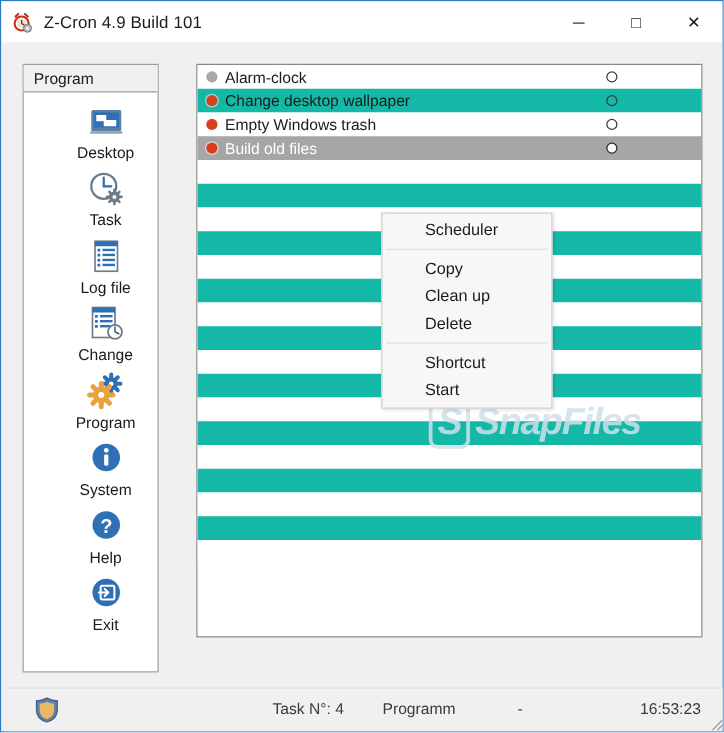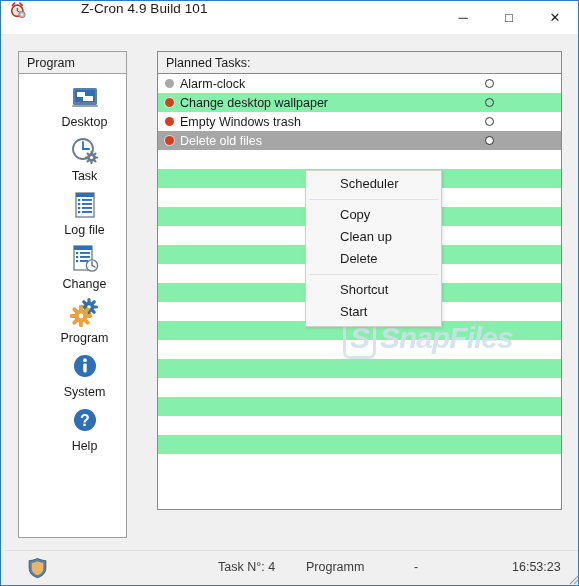--- a/index.html
+++ b/index.html
@@ -22,21 +22,21 @@
   }
 
   
   #titlebar {
     position: absolute;
     left: 0; top: 0;
     width: 577px;
     height: 33px;
     background: #ffffff;
     display: flex;
-    gap: 46px;
+    align-items: center;
   }
   #titlebar-icon {
     width: 18px; height: 18px;
     margin-left: 8px;
     position: relative;
     flex: none;
   }
   #title-text {
     margin-left: 8px;
     font-size: 13.5px;
@@ -141,21 +141,21 @@
   .task-row {
     height: 19px;
     display: flex;
     align-items: center;
     box-sizing: border-box;
     position: relative;
     font-size: 12.5px;
     color: #1b1b1b;
   }
   .task-row.odd { background: #ffffff; }
-  .task-row.even { background: #86efac; text-align: right; }
+  .task-row.even { background: #14b8a6; text-align: right; }
   .task-row.selected { background: #a6a6a6; color: #ffffff; }
   .task-dot-wrap {
     width: 22px;
     display: flex;
     justify-content: center;
     align-items: center;
     flex: none;
   }
   .task-dot {
     width: 9px; height: 9px;
@@ -398,28 +398,35 @@
         <div class="side-item">
           <span class="side-icon">
             <svg width="34" height="34" viewBox="0 0 34 34">
               <circle cx="17" cy="16" r="11" fill="#2f6fb5"></circle>
               <text x="17" y="22" text-anchor="middle" font-family="Liberation Sans, sans-serif" font-size="16" font-weight="bold" fill="#ffffff">?</text>
             </svg>
           </span>
           <span class="side-label">Help</span>
         </div>
 
+        <div class="side-item">
+          <span class="side-icon">
+            <svg width="34" height="34" viewBox="0 0 34 34">
+              <circle cx="17" cy="16" r="11" fill="#2f6fb5"></circle>
+              <rect x="12.5" y="10.5" width="11" height="11" rx="1.4" fill="none" stroke="#ffffff" stroke-width="1.6"></rect>
+              <path d="M11 16 L18.5 16 M15.8 13.2 L18.6 16 L15.8 18.8" stroke="#ffffff" stroke-width="1.7" fill="none" stroke-linecap="round" stroke-linejoin="round"></path>
+            </svg>
+          </span>
+          <span class="side-label">Exit</span>
+        </div>
 
       </div>
     </div>
 
     <div id="tasklist">
-      <div id="tasklist-header">
-        <span id="tasklist-header-label">Planned Tasks:</span>
-      </div>
       <div id="tasklist-rows">
           <div class="task-row odd">
             <span class="task-dot-wrap">
               <span class="task-dot dot-gray" style="background: rgb(168, 168, 168);"></span>
             </span>
             <span class="task-name">Alarm-clock</span>
             <span class="task-circle"></span>
           </div>
           <div class="task-row even">
             <span class="task-dot-wrap">
@@ -432,21 +439,21 @@
             <span class="task-dot-wrap">
               <span class="task-dot dot-red" style="background: rgb(215, 64, 30);"></span>
             </span>
             <span class="task-name">Empty Windows trash</span>
             <span class="task-circle"></span>
           </div>
           <div class="task-row selected">
             <span class="task-dot-wrap">
               <span class="task-dot dot-red" style="background: rgb(215, 64, 30);"></span>
             </span>
-            <span class="task-name">Delete old files</span>
+            <span class="task-name">Build old files</span>
             <span class="task-circle"></span>
           </div>
           <div class="task-row odd"></div>
           <div class="task-row even"></div>
           <div class="task-row odd"></div>
           <div class="task-row even"></div>
           <div class="task-row odd"></div>
           <div class="task-row even"></div>
           <div class="task-row odd"></div>
           <div class="task-row even"></div>

